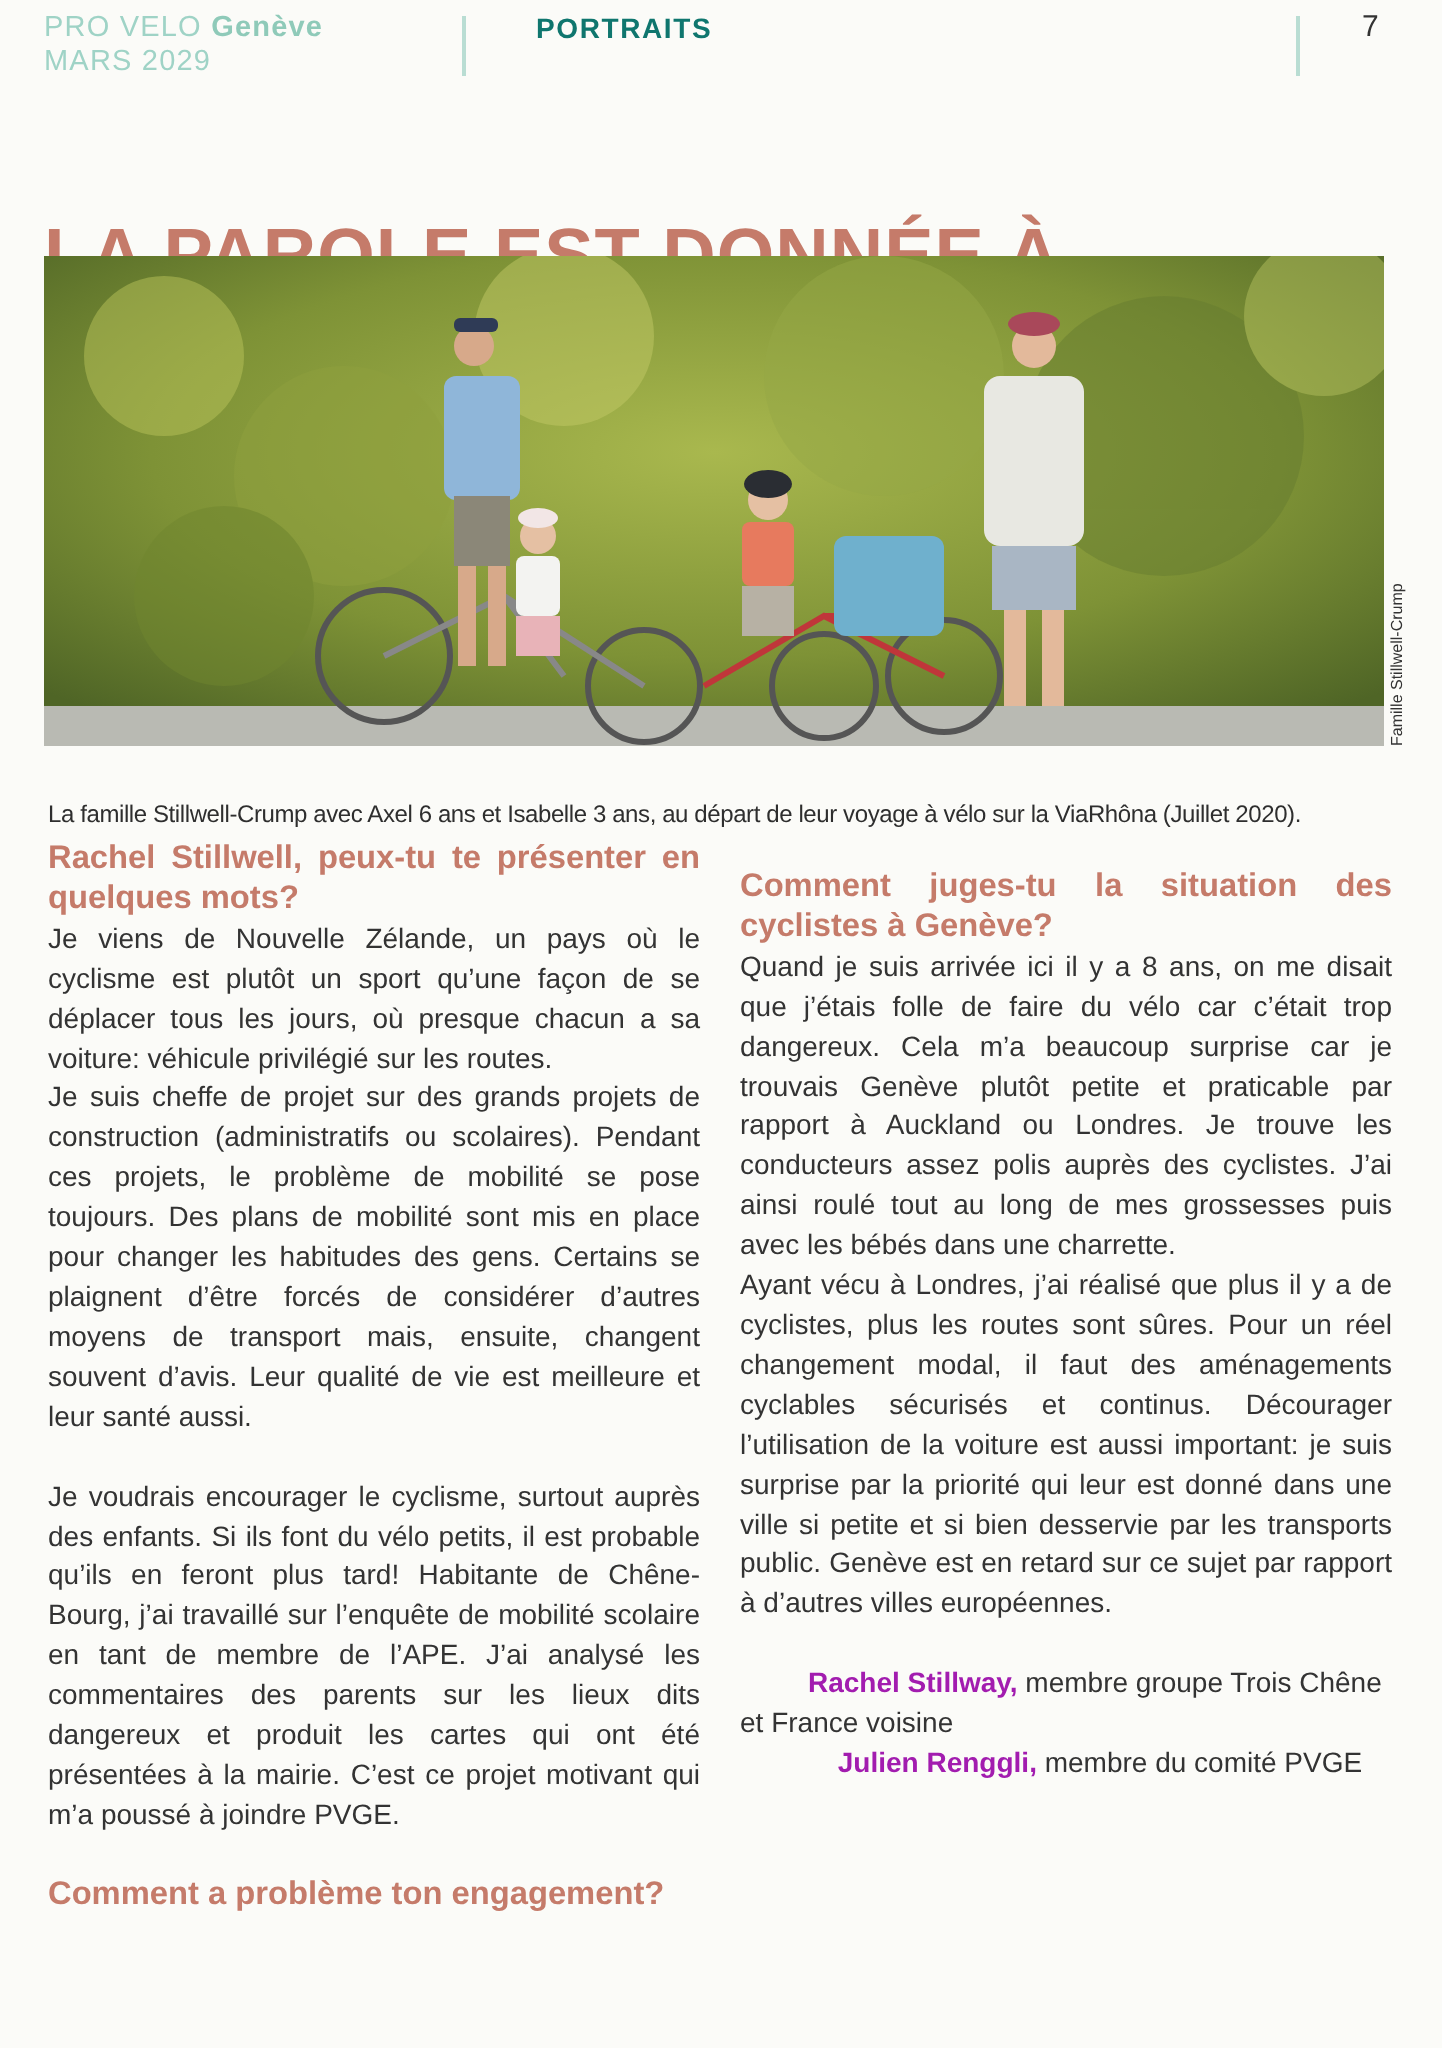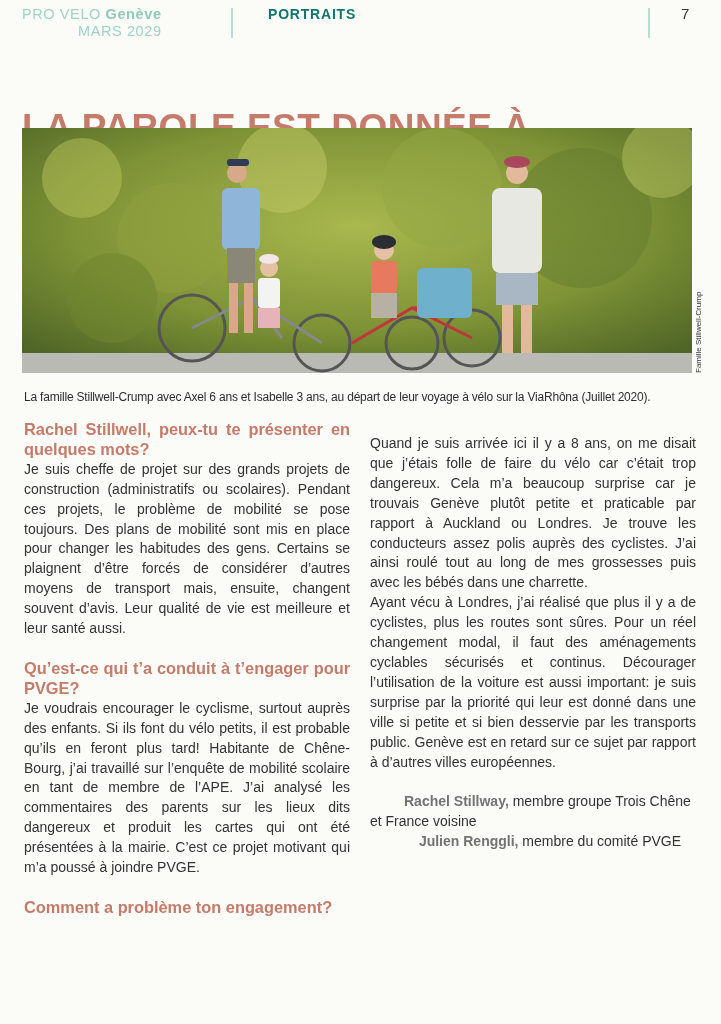--- a/index.html
+++ b/index.html
@@ -3,42 +3,42 @@
 <meta charset="utf-8">
 <style>
   html, body { margin: 0; padding: 0; }
   body {
     width: 721px; height: 1024px; overflow: hidden;
     background: #fbfbf8;
     font-family: "Liberation Sans", sans-serif;
     color: #2b2b2b;
     position: relative;
   }
-  .masthead { position: absolute; left: 0; top: 0; width: 721px; height: 50px; text-align: right; }
+  .masthead { position: absolute; left: 0; top: 0; width: 721px; height: 50px; }
   .brand { position: absolute; left: 22px; top: 6px; font-size: 14.5px; line-height: 17px; letter-spacing: 0.6px; color: #9fd3c6; }
   .brand b { font-weight: bold; color: #8fcab9; }
   .vrule { position: absolute; top: 8px; width: 2px; height: 30px; background: #b9ddd3; }
   .section { position: absolute; left: 268px; top: 6px; font-size: 14px; font-weight: bold; letter-spacing: 0.8px; color: #0f766e; }
   .pagenum { position: absolute; left: 681px; top: 5px; font-size: 15px; color: #333; }
 
   .title { position: absolute; left: 22px; top: 82px; font-size: 37px; font-weight: bold; letter-spacing: 0.5px; color: #c57b6a; white-space: nowrap; }
 
   .photo { position: absolute; left: 22px; top: 128px; width: 670px; height: 245px; overflow: hidden; background: #7c8f3e; }
   .photo svg { display: block; }
   .credit { position: absolute; left: 694px; top: 373px; transform-origin: 0 0; transform: rotate(-90deg); font-size: 8px; color: #333; white-space: nowrap; }
 
-  .caption { position: absolute; left: 24px; top: 378px; width: 680px; font-size: 12px; letter-spacing: -0.2px; color: #2e2e2e; white-space: nowrap; }
+  .caption { position: absolute; left: 24px; top: 388px; width: 680px; font-size: 12px; letter-spacing: -0.2px; color: #2e2e2e; white-space: nowrap; }
 
   .col { position: absolute; top: 420px; width: 326px; font-size: 14px; line-height: 19.9px; color: #333; text-align: justify; }
   .col.left { left: 24px; }
   .col.right { left: 370px; top: 414px; }
   .col p { margin: 0; }
   .q { color: #c57b6a; font-weight: bold; margin: 0; }
   .gap { height: 20px; }
-  .sig b { font-weight: bold; color: #737373; padding-left: 34px; }
+  .sig b { font-weight: bold; color: #a21caf; padding-left: 34px; }
 </style>
 </head>
 <body>
 
 <header class="masthead">
   <div class="brand">
     <div><span>PRO VELO </span><b>Genève</b></div>
     <div>MARS 2029</div>
   </div>
   <div class="vrule" style="left:231px"></div>
@@ -113,28 +113,29 @@
       <rect x="499" y="177" width="11" height="48" fill="#e3b99b"></rect>
     </g>
   </svg>
 </div>
 <div class="credit">Famille Stillwell-Crump</div>
 
 <p class="caption">La famille Stillwell-Crump avec Axel 6 ans et Isabelle 3 ans, au départ de leur voyage à vélo sur la ViaRhôna (Juillet 2020).</p>
 
 <article class="col left">
   <h3 class="q">Rachel Stillwell, peux-tu te présenter en quelques mots?</h3>
+  <p>Je viens de Nouvelle Zélande, un pays où le cyclisme est plutôt un sport qu’une façon de se déplacer tous les jours, où presque chacun a sa voiture: véhicule privilégié sur les routes.</p>
   <p>Je suis cheffe de projet sur des grands projets de construction (administratifs ou scolaires). Pendant ces projets, le problème de mobilité se pose toujours. Des plans de mobilité sont mis en place pour changer les habitudes des gens. Certains se plaignent d’être forcés de considérer d’autres moyens de transport mais, ensuite, changent souvent d’avis. Leur qualité de vie est meilleure et leur santé aussi.</p>
   <div class="gap"></div>
-  <h3 class="q">Qu’est-ce qui t’a conduit à t’engager pour PVGE?</h3>
   <p>Je voudrais encourager le cyclisme, surtout auprès des enfants. Si ils font du vélo petits, il est probable qu’ils en feront plus tard! Habitante de Chêne-Bourg, j’ai travaillé sur l’enquête de mobilité scolaire en tant de membre de l’APE. J’ai analysé les commentaires des parents sur les lieux dits dangereux et produit les cartes qui ont été présentées à la mairie. C’est ce projet motivant qui m’a poussé à joindre PVGE.</p>
   <div class="gap"></div>
   <h3 class="q">Comment a problème ton engagement?</h3>
 </article>
 
 <article class="col right">
   <div class="gap"></div>
+  <h3 class="q">Comment juges-tu la situation des cyclistes à Genève?</h3>
   <p>Quand je suis arrivée ici il y a 8 ans, on me disait que j’étais folle de faire du vélo car c’était trop dangereux. Cela m’a beaucoup surprise car je trouvais Genève plutôt petite et praticable par rapport à Auckland ou Londres. Je trouve les conducteurs assez polis auprès des cyclistes. J’ai ainsi roulé tout au long de mes grossesses puis avec les bébés dans une charrette.</p>
   <p>Ayant vécu à Londres, j’ai réalisé que plus il y a de cyclistes, plus les routes sont sûres. Pour un réel changement modal, il faut des aménagements cyclables sécurisés et continus. Décourager l’utilisation de la voiture est aussi important: je suis surprise par la priorité qui leur est donné dans une ville si petite et si bien desservie par les transports public. Genève est en retard sur ce sujet par rapport à d’autres villes européennes.</p>
   <div class="gap"></div>
   <p class="sig" style="text-align:left"><b>Rachel Stillway,</b><span> membre groupe Trois Chêne et France voisine</span></p>
   <p class="sig" style="text-align:center"><b>Julien Renggli,</b><span> membre du comité PVGE</span></p>
 </article>
 
 </body></html>

